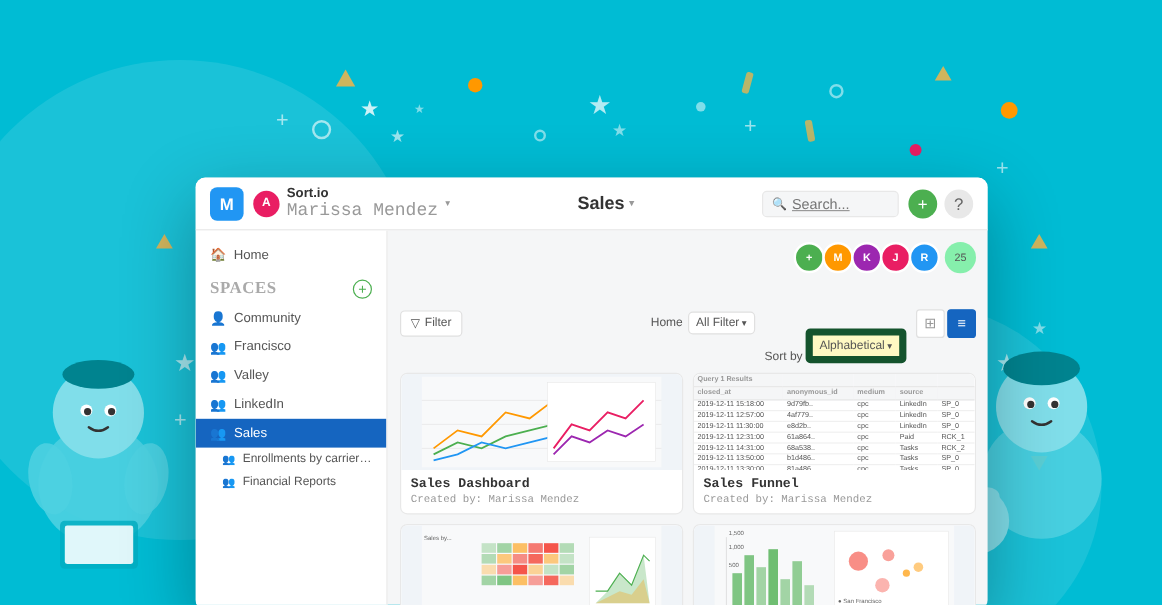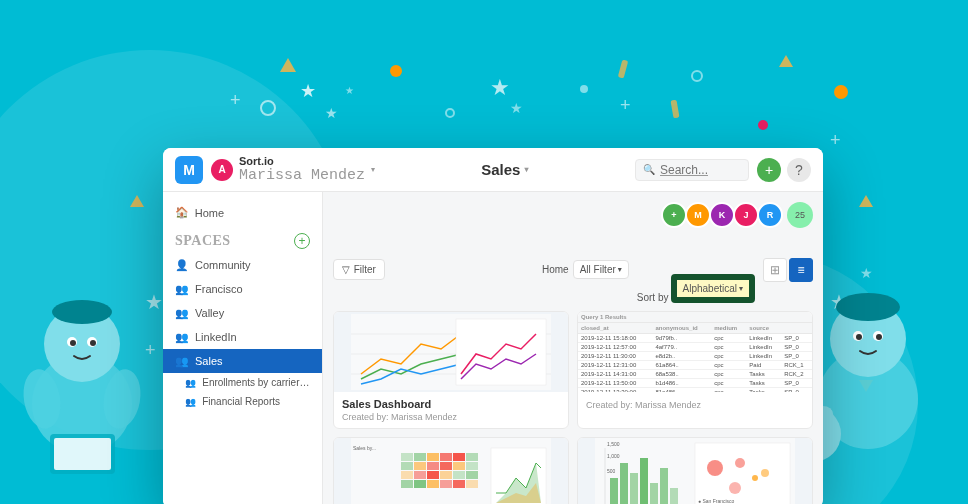--- a/index.html
+++ b/index.html
@@ -398,20 +398,21 @@
       height: 80px;
       background: #f0f4f8;
       overflow: hidden;
       display: flex;
       align-items: center;
       justify-content: center;
     }
 
     .card-info {
       padding: 6px 8px;
+      font-family: Liberation Mono, monospace;
     }
 
     .card-title {
       font-size: 11px;
       font-weight: 600;
       color: #333;
     }
 
     .card-subtitle {
       font-size: 9px;
@@ -791,20 +792,21 @@
                       <td>81a486..</td>
                       <td>cpc</td>
                       <td>Tasks</td>
                       <td>SP_0</td>
                     </tr>
                 </tbody>
               </table>
             </div>
           </div>
           <div class="card-info">
+            <div class="card-title">Sales Funnel</div>
             <div class="card-subtitle">Created by: Marissa Mendez</div>
           </div>
         </div>
 
         <div class="card">
           <div class="card-preview">
             <svg width="200" height="80" viewBox="0 0 200 80">
               <rect width="200" height="80" fill="#f8f9fa"></rect>
 
               <text x="2" y="12" font-size="5" fill="#666">Sales by...</text>

